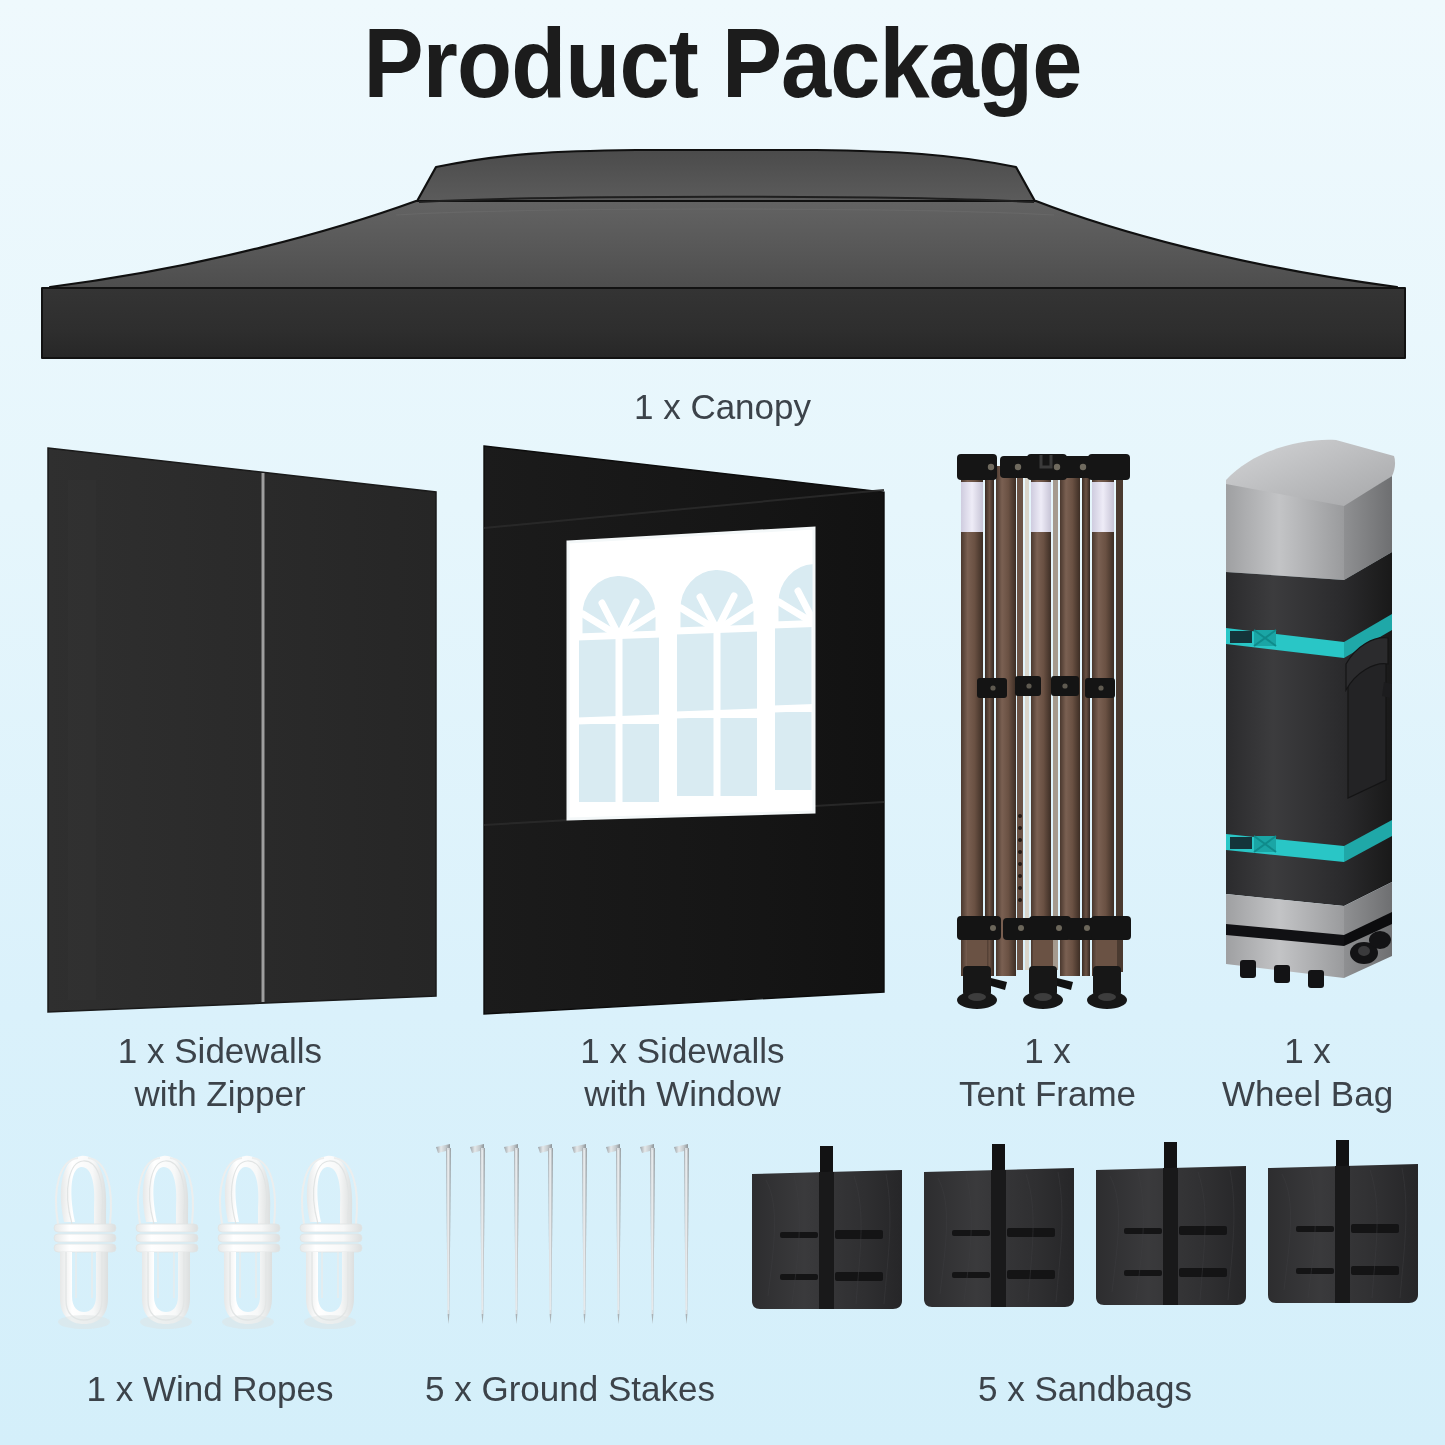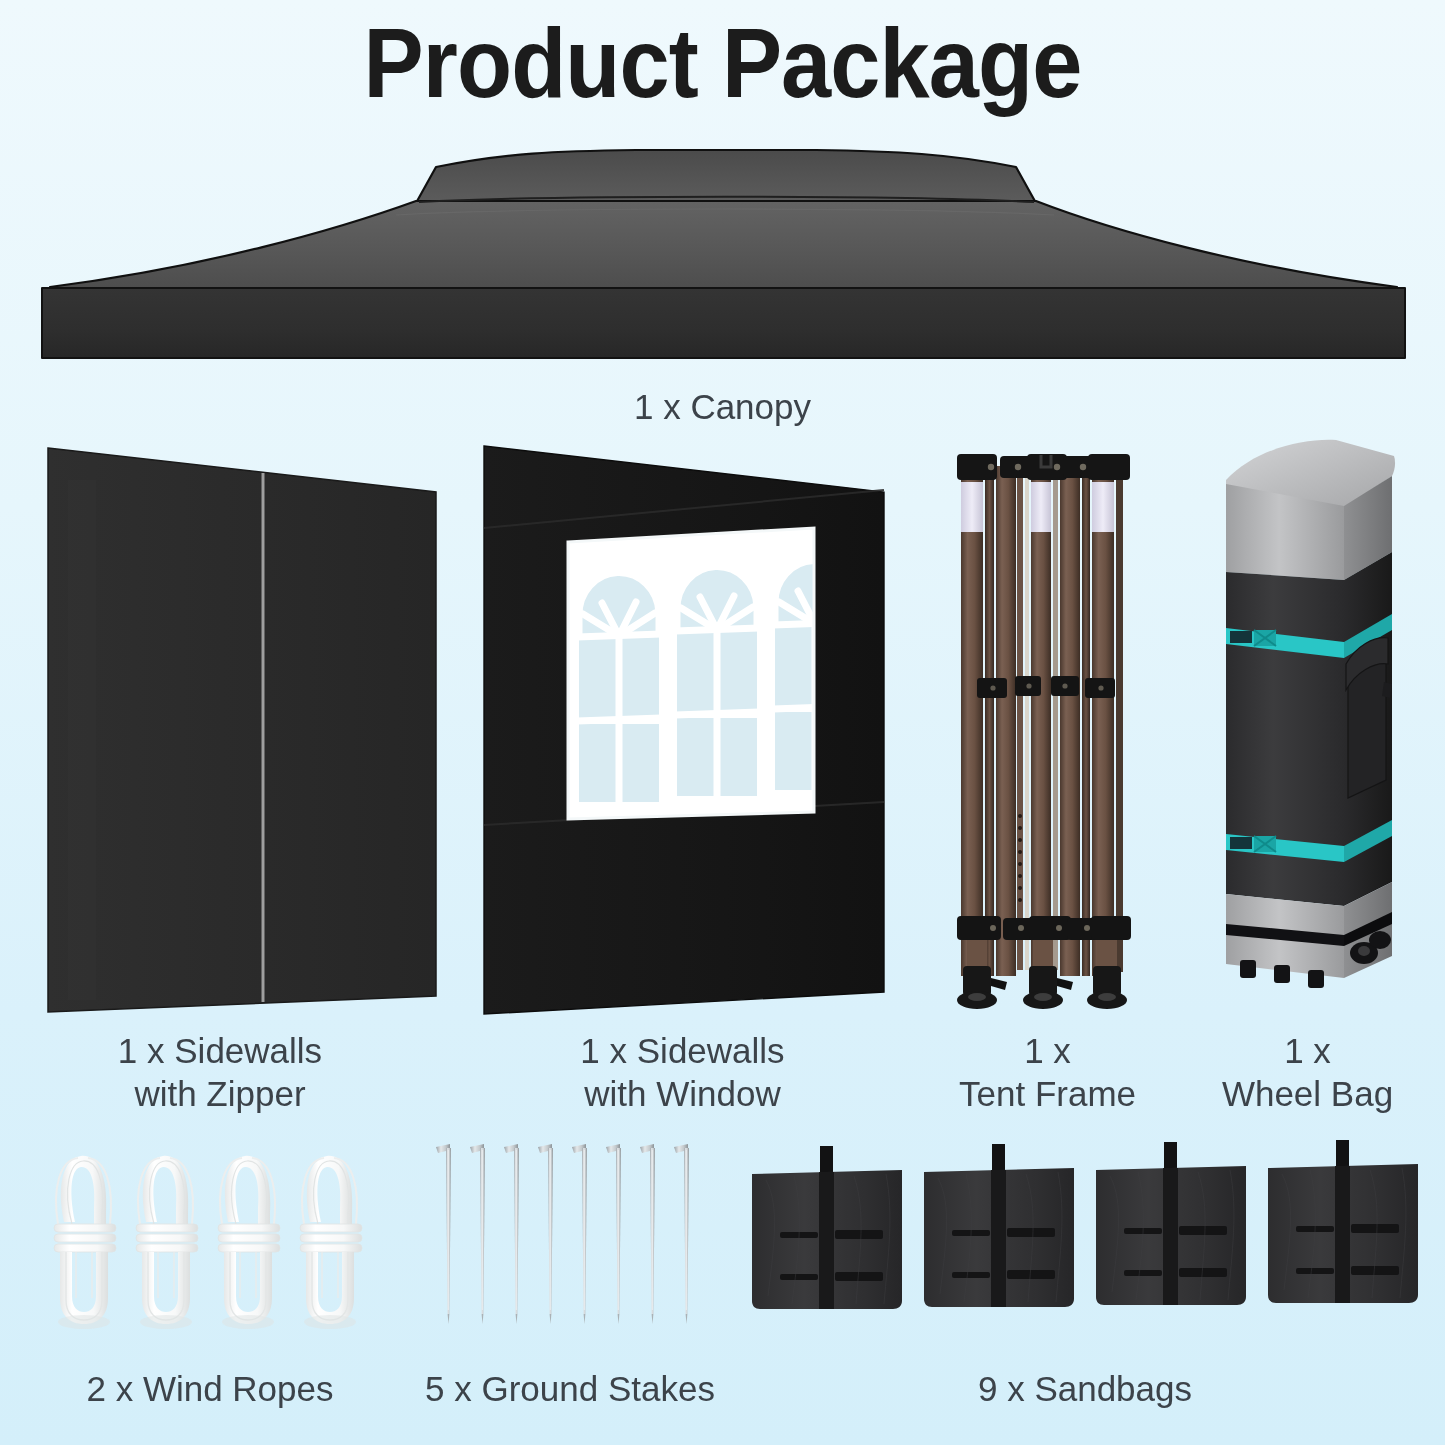--- a/index.html
+++ b/index.html
@@ -489,21 +489,21 @@
       </g>
     </defs>
 
     <use href="#ropeCoil" x="10" y="10"></use>
     <use href="#ropeCoil" x="92" y="10"></use>
     <use href="#ropeCoil" x="174" y="10"></use>
     <use href="#ropeCoil" x="256" y="10"></use>
   </svg>
 </div>
 
-<div id="caption-ropes" class="caption">2 x Wind Ropes</div>
+<div id="caption-ropes" class="caption">1 x Wind Ropes</div>
 
 <div id="fig-stakes">
   <svg viewBox="0 0 280 225" preserveAspectRatio="none">
     <defs>
       <linearGradient id="gMetal" x1="0" y1="0" x2="1" y2="0">
         <stop offset="0%" stop-color="#9aa1a6"></stop>
         <stop offset="35%" stop-color="#e4e8ea"></stop>
         <stop offset="70%" stop-color="#c3c9cc"></stop>
         <stop offset="100%" stop-color="#8d9498"></stop>
       </linearGradient>
@@ -564,13 +564,13 @@
       </g>
     </defs>
 
     <use href="#sandbag" x="0" y="8"></use>
     <use href="#sandbag" x="172" y="6"></use>
     <use href="#sandbag" x="344" y="4"></use>
     <use href="#sandbag" x="516" y="2"></use>
   </svg>
 </div>
 
-<div id="caption-sandbags" class="caption">9 x Sandbags</div>
+<div id="caption-sandbags" class="caption">5 x Sandbags</div>
 
 </body></html>

